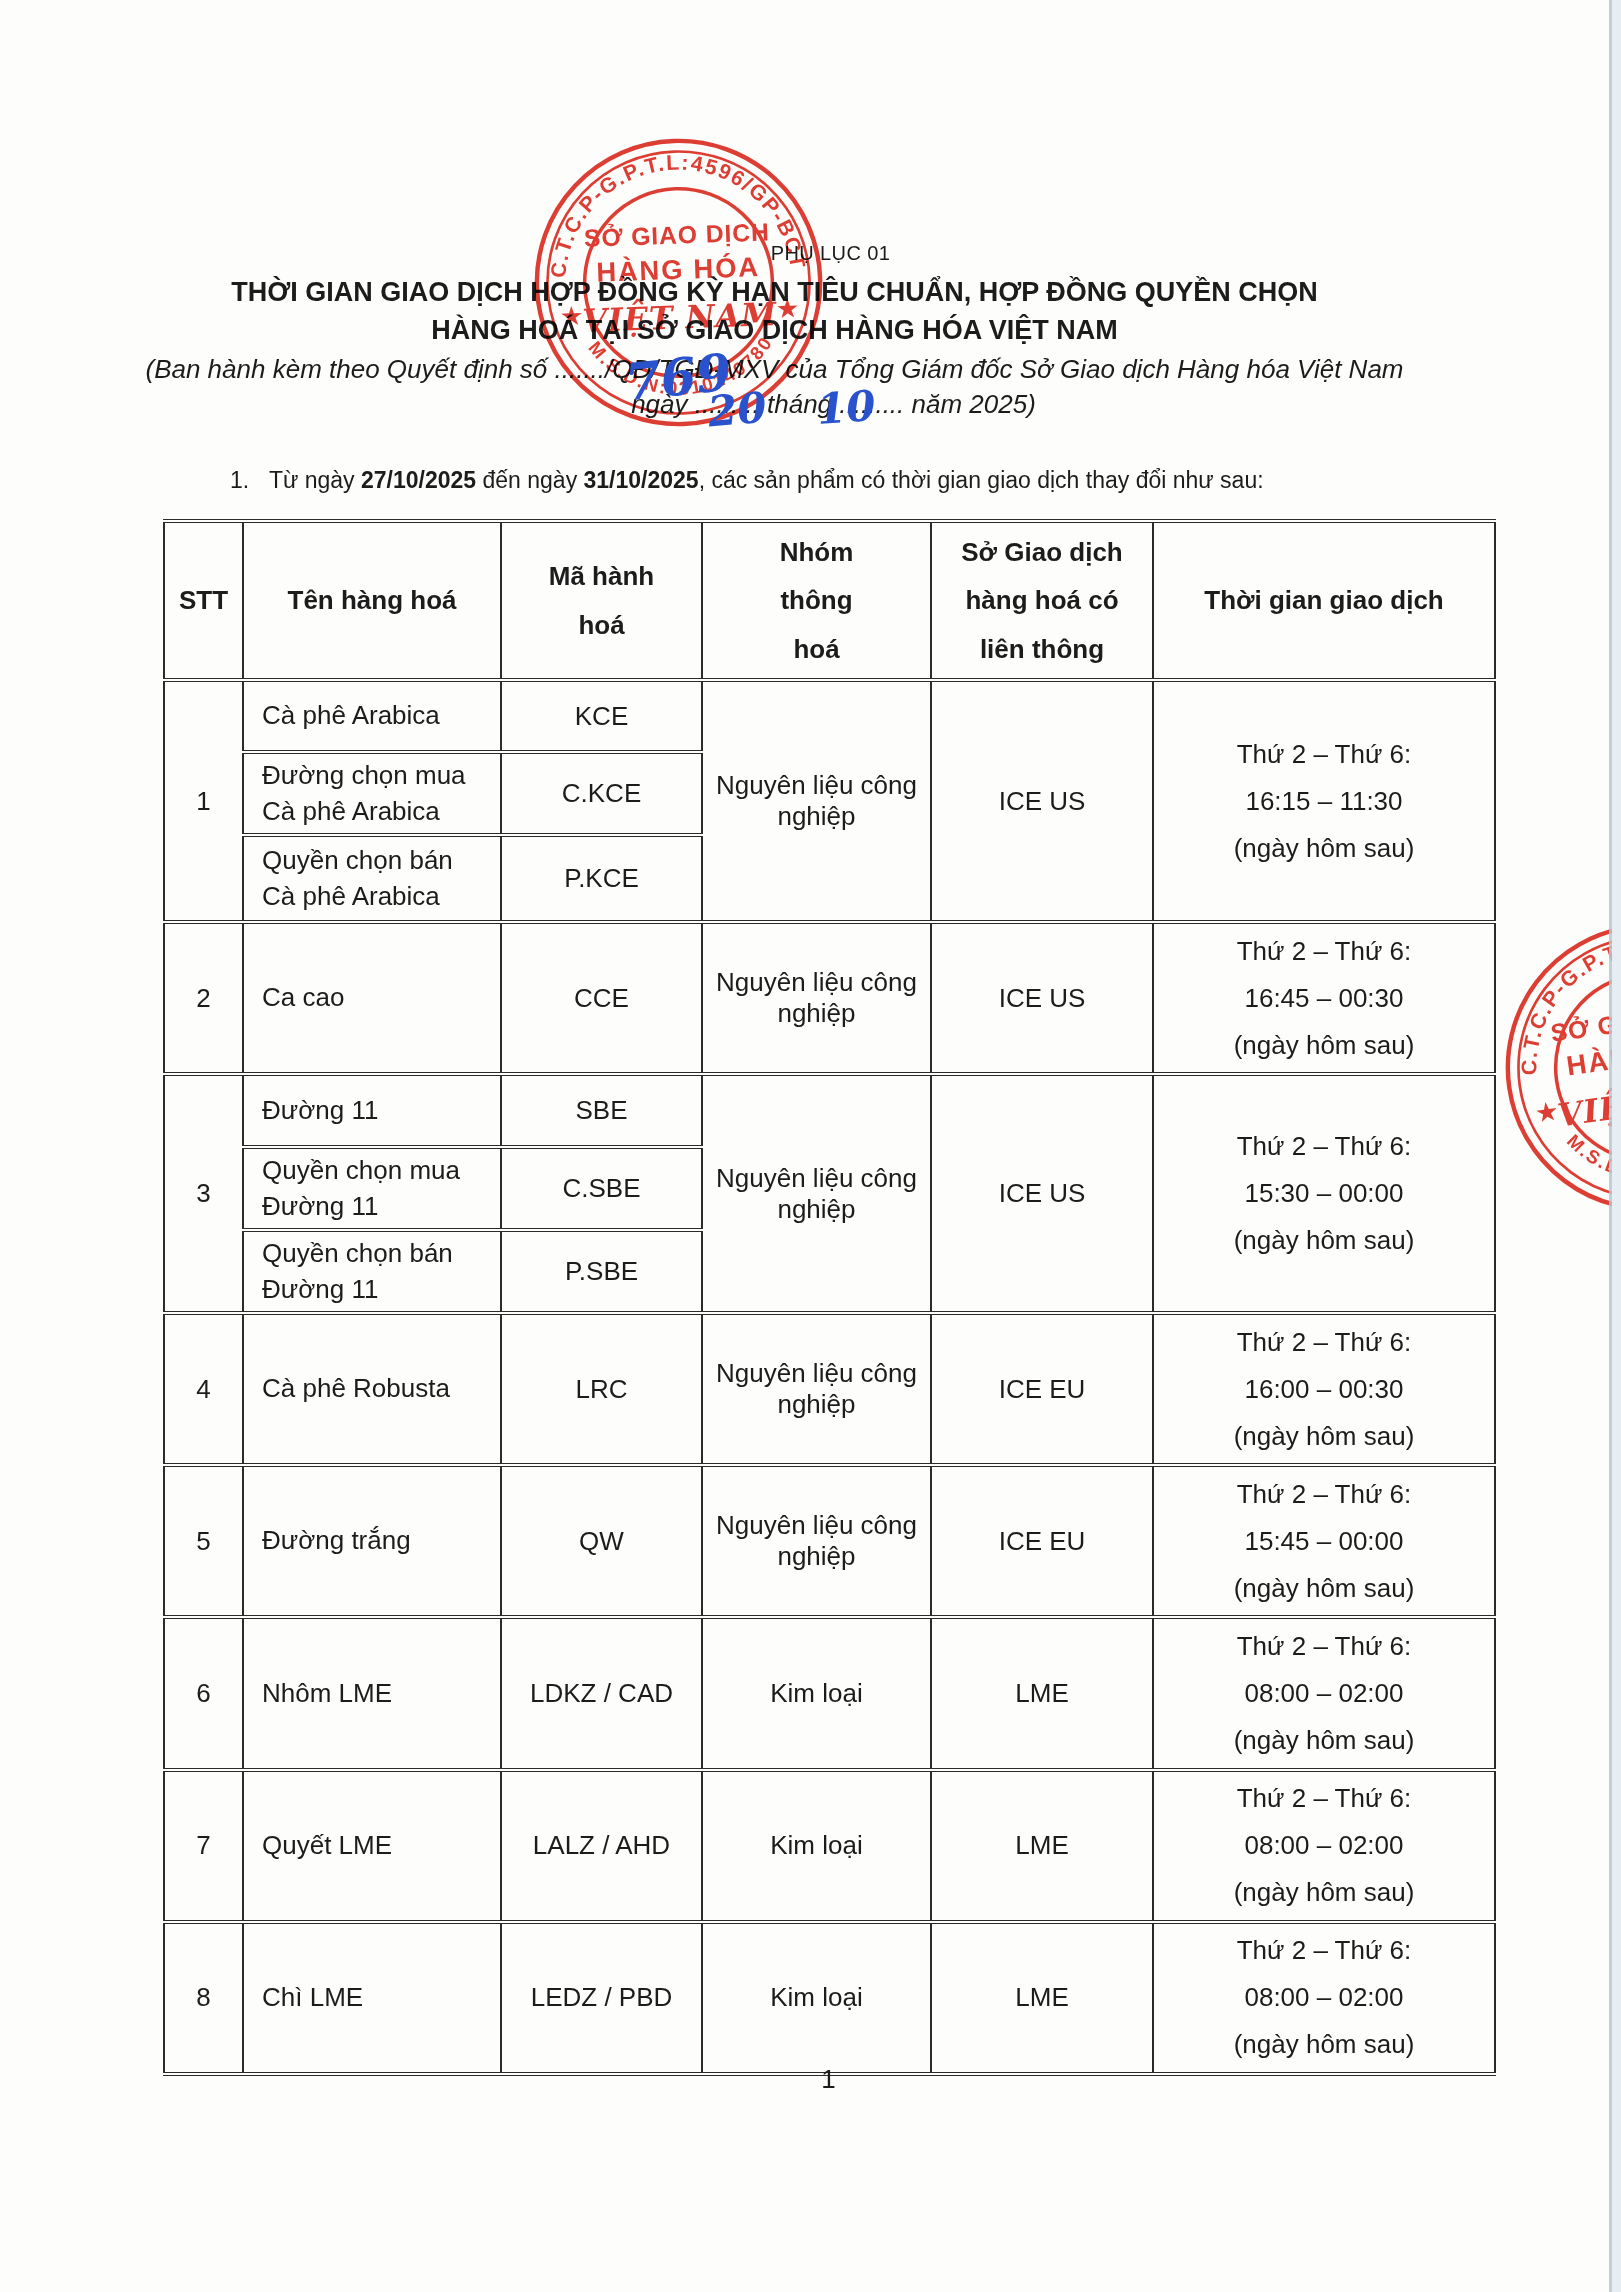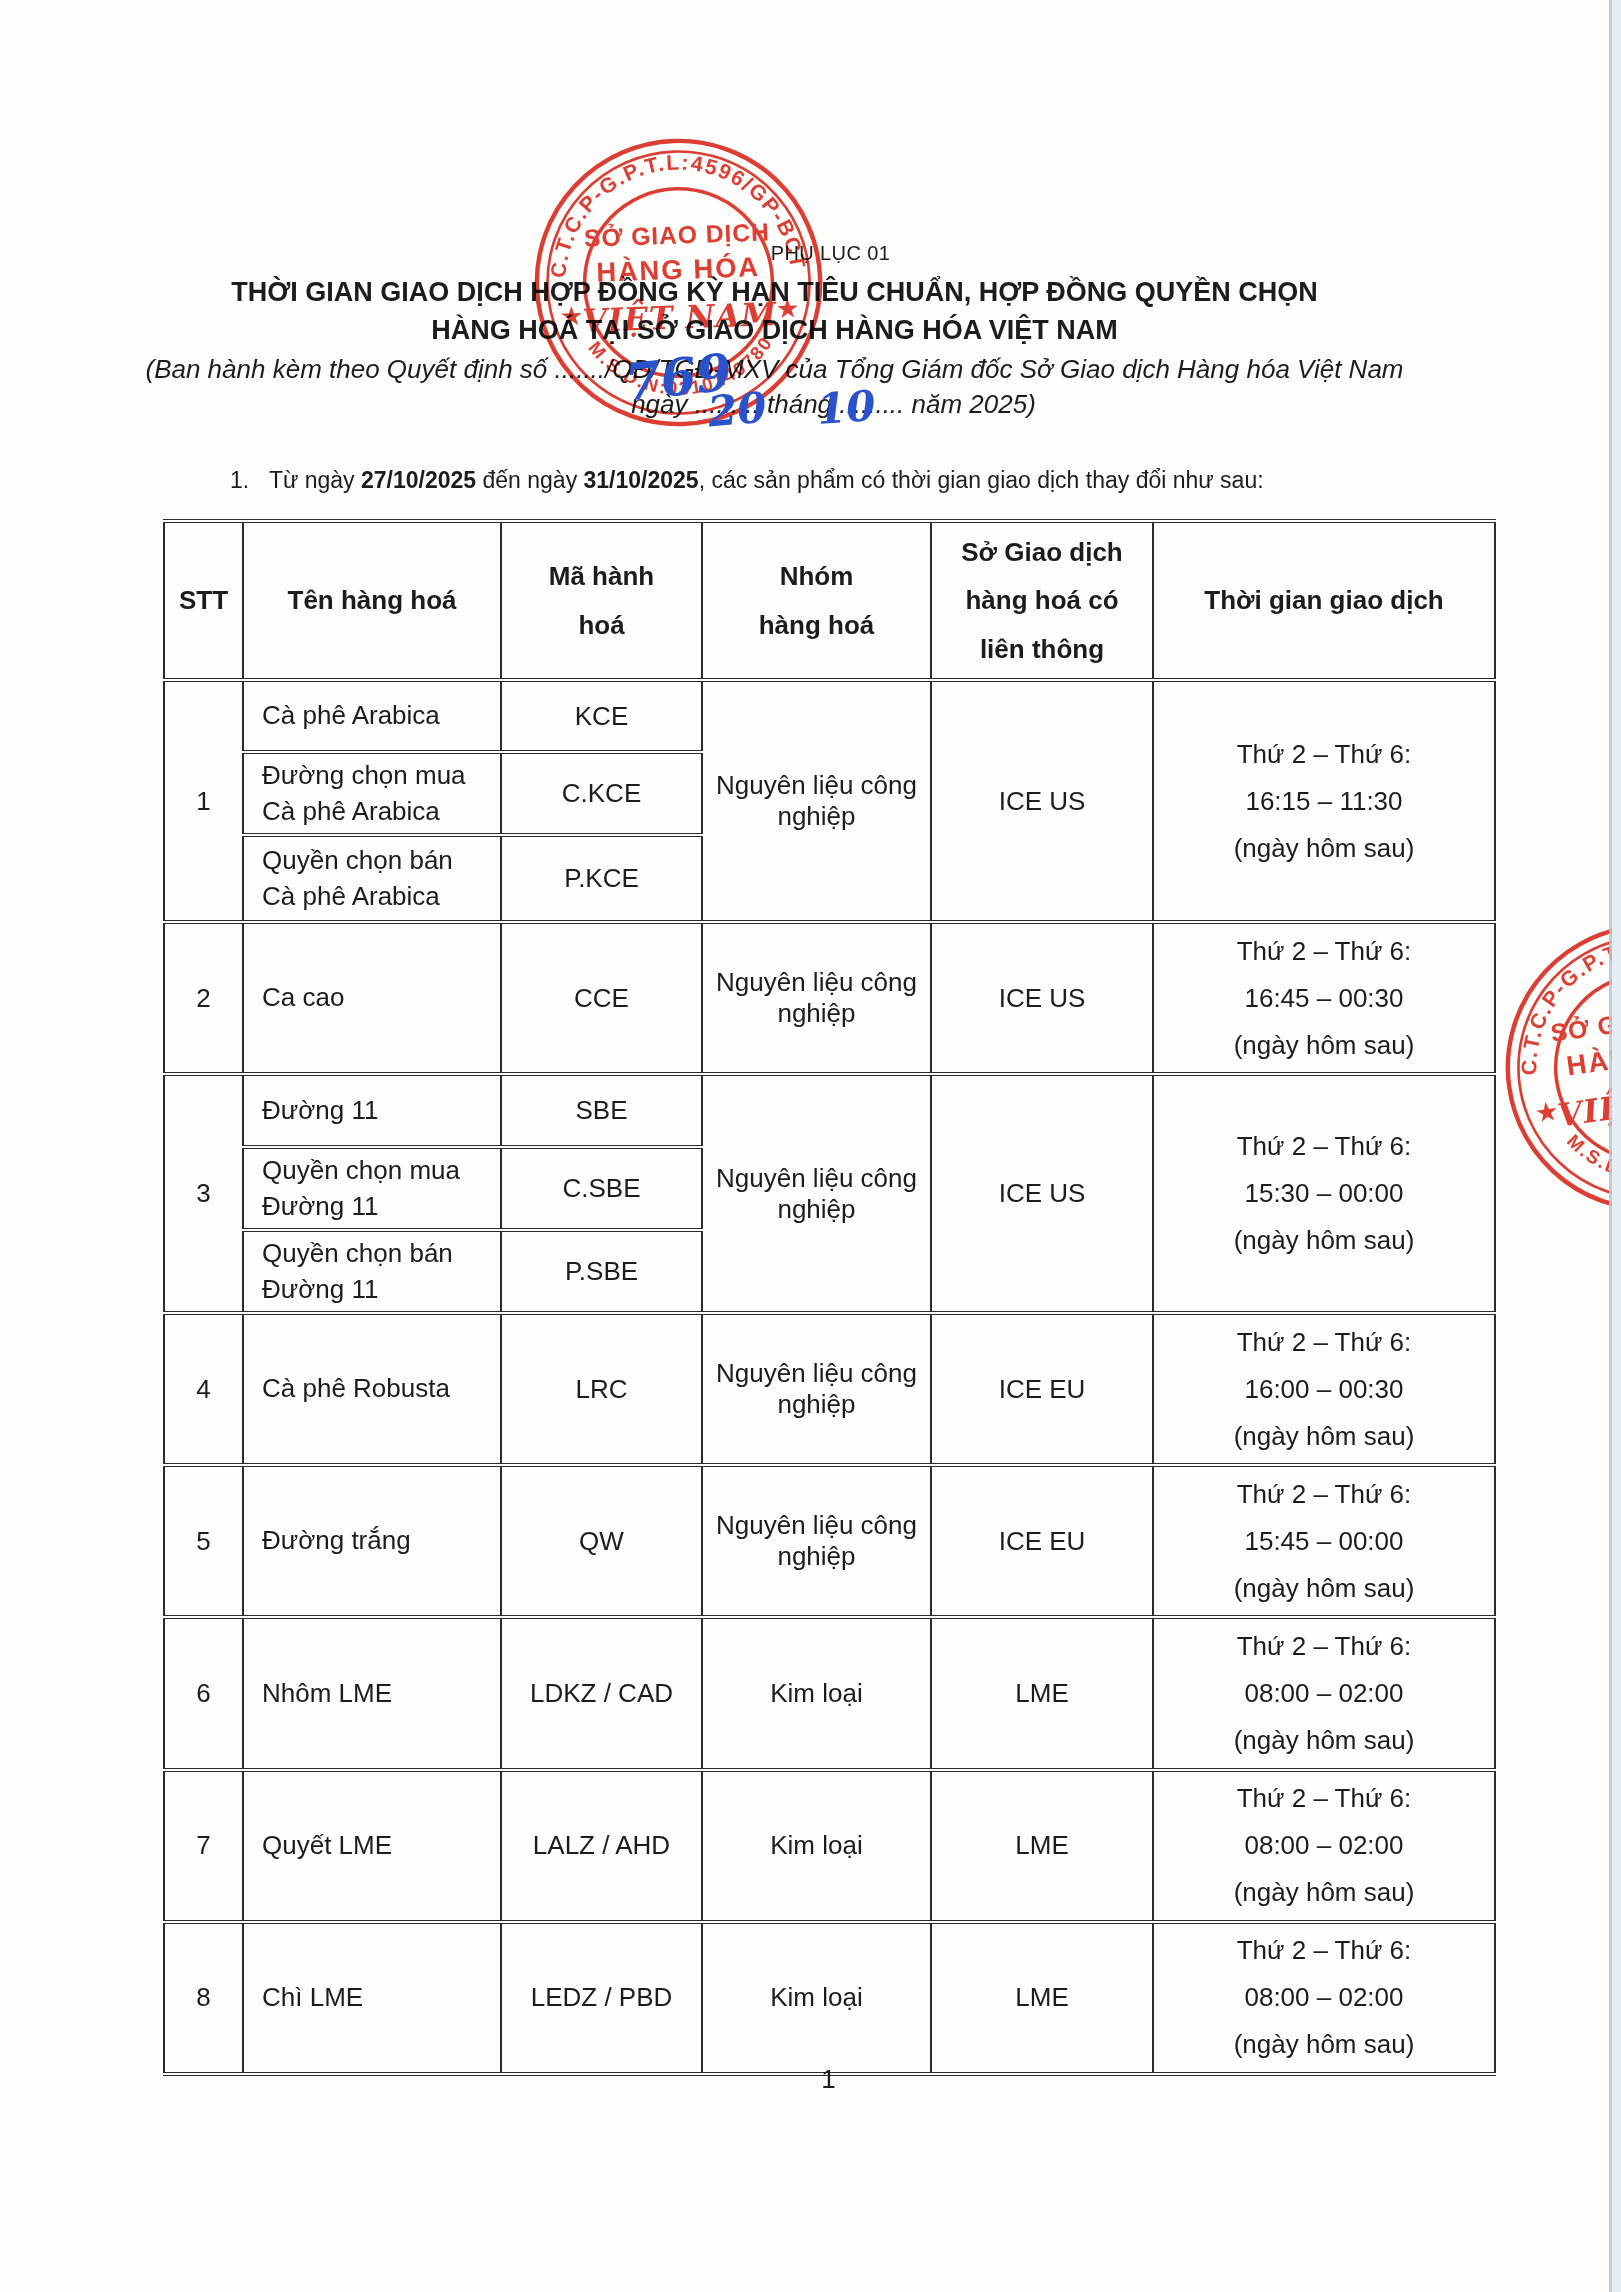--- a/index.html
+++ b/index.html
@@ -139,21 +139,21 @@
         <col style="width:201px">
       <col style="width:229px">
         <col style="width:222px">
         <col style="width:342px">
     </colgroup>
     <tbody>
         <tr style="height:148px">
       <th><span class="wrap">STT</span></th>
       <th><span class="wrap">Tên hàng hoá</span></th>
       <th><span class="wrap" style="width:116px">Mã hành hoá</span></th>
-      <th><span class="wrap" style="width:125px">Nhóm hàng hoá</span></th>
+      <th><span class="wrap" style="width:125px">Nhóm thông hoá</span></th>
       <th><span class="wrap" style="width:179px">Sở Giao dịch hàng hoá có liên thông</span></th>
       <th><span class="wrap">Thời gian giao dịch</span></th>
     </tr>
 
     <tr style="height:72px">
       <td rowspan="3">1</td>
       <td class="name">Cà phê Arabica</td>
       <td>KCE</td>
       <td rowspan="3">Nguyên liệu công nghiệp</td>
       <td rowspan="3">ICE US</td>

